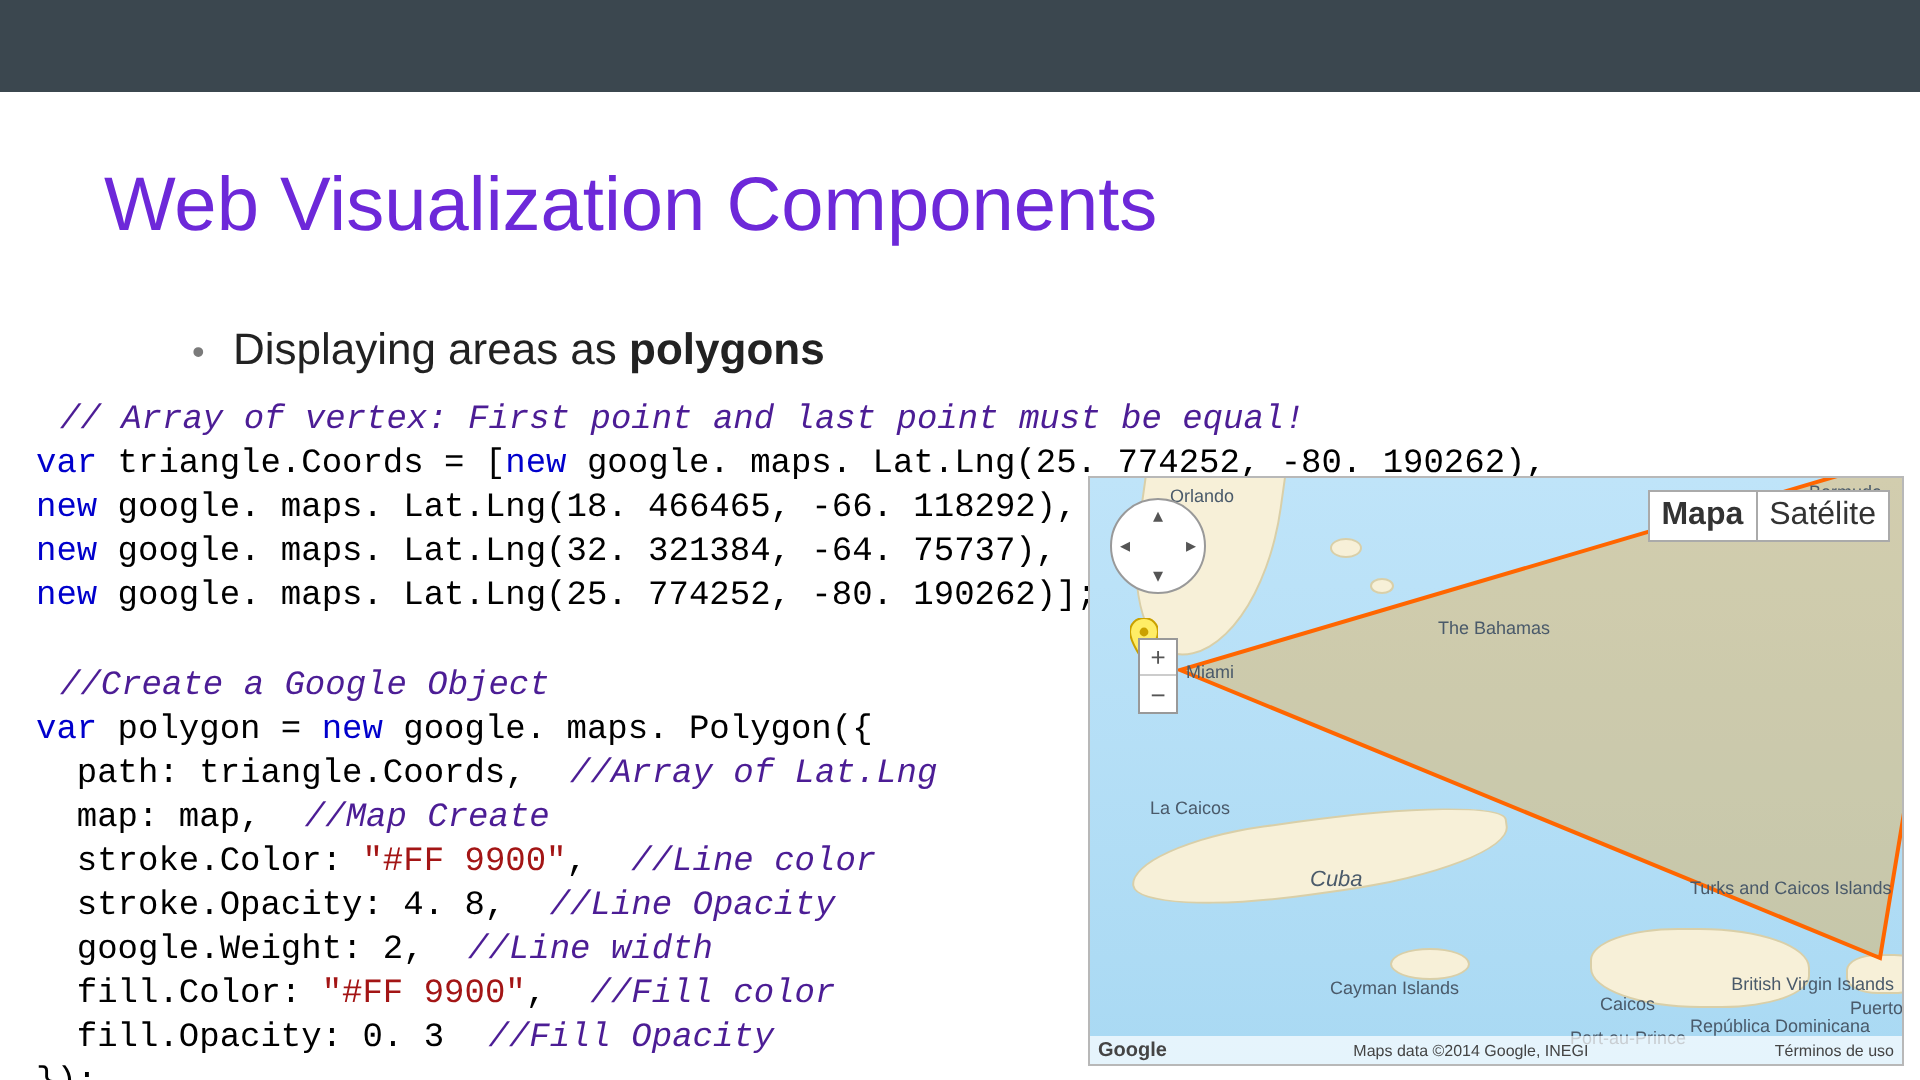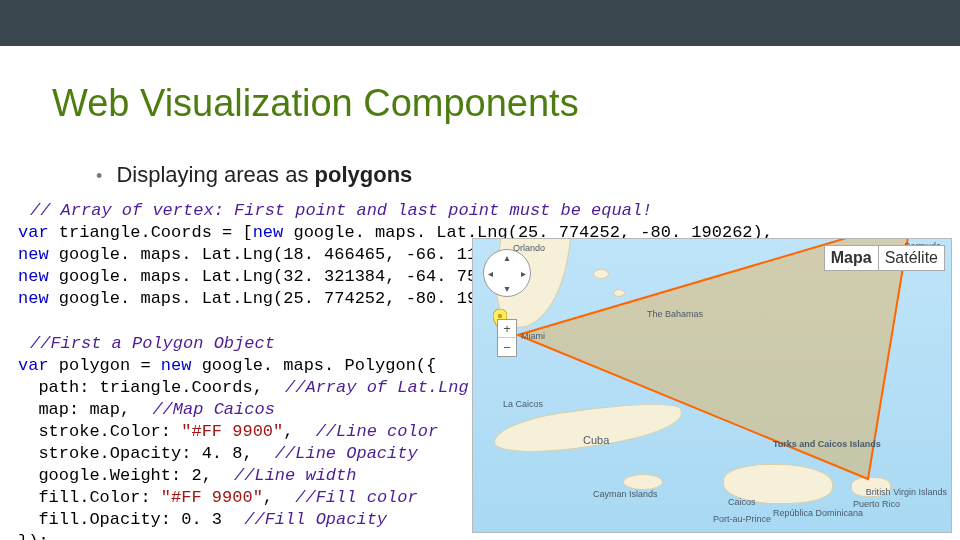--- a/index.html
+++ b/index.html
@@ -16,21 +16,21 @@
     top: 0; left: 0;
     width: 100%;
     height: 46px;
     background: #3b474f;
   }
   .title {
     position: absolute;
     top: 82px;
     left: 52px;
     font-size: 38px;
-    color: #4d7c0f;
+    color: #6d28d9;
     font-weight: 400;
   }
   .bullet-row {
     position: absolute;
     top: 162px;
     left: 96px;
     font-size: 22px;
     color: #222;
   }
   .bullet-row .dot {
@@ -50,21 +50,21 @@
     white-space: pre;
     color: #000;
   }
   .c-comment { color: #4c1d95; font-style: italic; margin-left: 12px; }
   .c-kw { color: #0000cc; }
   .c-str { color: #a31515; }
   .map-wrap {
     position: absolute;
     right: 8px;
     top: 238px;
-    width: 480px;
+    width: 408px;
     height: 295px;
     border: 1px solid #b8b8b8;
     background: linear-gradient(180deg,#bfe4f9 0%, #a9d9f3 100%);
     overflow: hidden;
   }
   
   .land {
     position: absolute;
     background: #f7f0d8;
     border: 1px solid #d9cfa8;
@@ -171,24 +171,24 @@
   <span class="dot">•</span>
   <span>Displaying areas as </span><b>polygons</b>
 </div>
 
 <div class="code-block"><span class="c-comment">// Array of vertex: First point and last point must be equal!</span>
 <span class="c-kw">var</span><span> triangle.Coords = [</span><span class="c-kw">new</span><span> google. maps. Lat.Lng(25. 774252, -80. 190262),</span>
 <span class="c-kw">new</span><span> google. maps. Lat.Lng(18. 466465, -66. 118292),</span>
 <span class="c-kw">new</span><span> google. maps. Lat.Lng(32. 321384, -64. 75737),</span>
 <span class="c-kw">new</span><span> google. maps. Lat.Lng(25. 774252, -80. 190262)];</span>
 
-<span class="c-comment">//First a Polygon Object</span>
+<span class="c-comment">//Create a Google Object</span>
 <span class="c-kw">var</span><span> polygon = </span><span class="c-kw">new</span><span> google. maps. Polygon({</span>
 <span>  path: triangle.Coords, </span><span class="c-comment">//Array of Lat.Lng</span>
-<span>  map: map, </span><span class="c-comment">//Map Caicos</span>
+<span>  map: map, </span><span class="c-comment">//Map Create</span>
 <span>  stroke.Color: </span><span class="c-str">"#FF 9900"</span><span>, </span><span class="c-comment">//Line color</span>
 <span>  stroke.Opacity: 4. 8, </span><span class="c-comment">//Line Opacity</span>
 <span>  google.Weight: 2, </span><span class="c-comment">//Line width</span>
 <span>  fill.Color: </span><span class="c-str">"#FF 9900"</span><span>, </span><span class="c-comment">//Fill color</span>
 <span>  fill.Opacity: 0. 3 </span><span class="c-comment">//Fill Opacity</span>
 <span>});</span></div>
 
 <div class="map-wrap">
   <div class="land florida"></div>
   <div class="land bahamas"></div>
@@ -200,27 +200,27 @@
 
   <svg class="poly" width="460" height="295">
     <polygon points="45,96 395,240 438,-20" fill="#ff9900" fill-opacity="0.3" stroke="#ff6600" stroke-width="2"></polygon>
   </svg>
 
   <div class="map-label" style="left:40px; top:4px;">Orlando</div>
   <div class="map-label" style="left:48px; top:92px;">Miami</div>
   <div class="map-label" style="left:130px; top:70px;margin-left:44px;">The Bahamas</div>
   <div class="map-label" style="right:10px; top:2px;">Bermuda</div>
   <div class="map-label" style="left:30px; top:160px;">La Caicos</div>
-  <div class="map-label" style="left:110px; top:195px; font-size:11px;">Cuba</div>
+  <div class="map-label" style="left:110px; top:195px; font-size:11px;font-style:italic;">Cuba</div>
   <div class="map-label" style="left:120px; top:250px;">Cayman Islands</div>
   <div class="map-label" style="left:255px; top:258px;">Caicos</div>
   <div class="map-label" style="left:240px; top:275px;">Port-au-Prince</div>
   <div class="map-label" style="left:300px; top:245px;margin-top:24px;">República Dominicana</div>
   <div class="map-label" style="left:380px; top:260px;">Puerto Rico</div>
-  <div class="map-label" style="left:300px; top:200px;font-weight:bold;">Turks and Caicos Islands</div>
+  <div class="map-label" style="left:300px; top:200px;">Turks and Caicos Islands</div>
   <div class="map-label" style="right:4px; top:248px;">British Virgin Islands</div>
 
   <div class="map-marker">
     <svg viewBox="0 0 14 22">
         <path d="M7 0C3 0 0 3 0 7c0 5 7 15 7 15s7-10 7-15c0-4-3-7-7-7z" fill="#ffed66" stroke="#caa100"></path>
         <circle cx="7" cy="7" r="2.2" fill="#caa100"></circle>
       </svg>
   </div>
 
   <div class="ctrl-pan">
@@ -231,13 +231,18 @@
   </div>
   <div class="ctrl-zoom">
     <button>+</button>
     <button>−</button>
   </div>
   <div class="map-type">
     <div>Mapa</div>
     <div>Satélite</div>
   </div>
 
+  <div class="map-credit">
+    <span class="glogo">Google</span>
+    <span>Maps data ©2014 Google, INEGI</span>
+    <span>Términos de uso</span>
+  </div>
 </div>
 
 </body></html>

